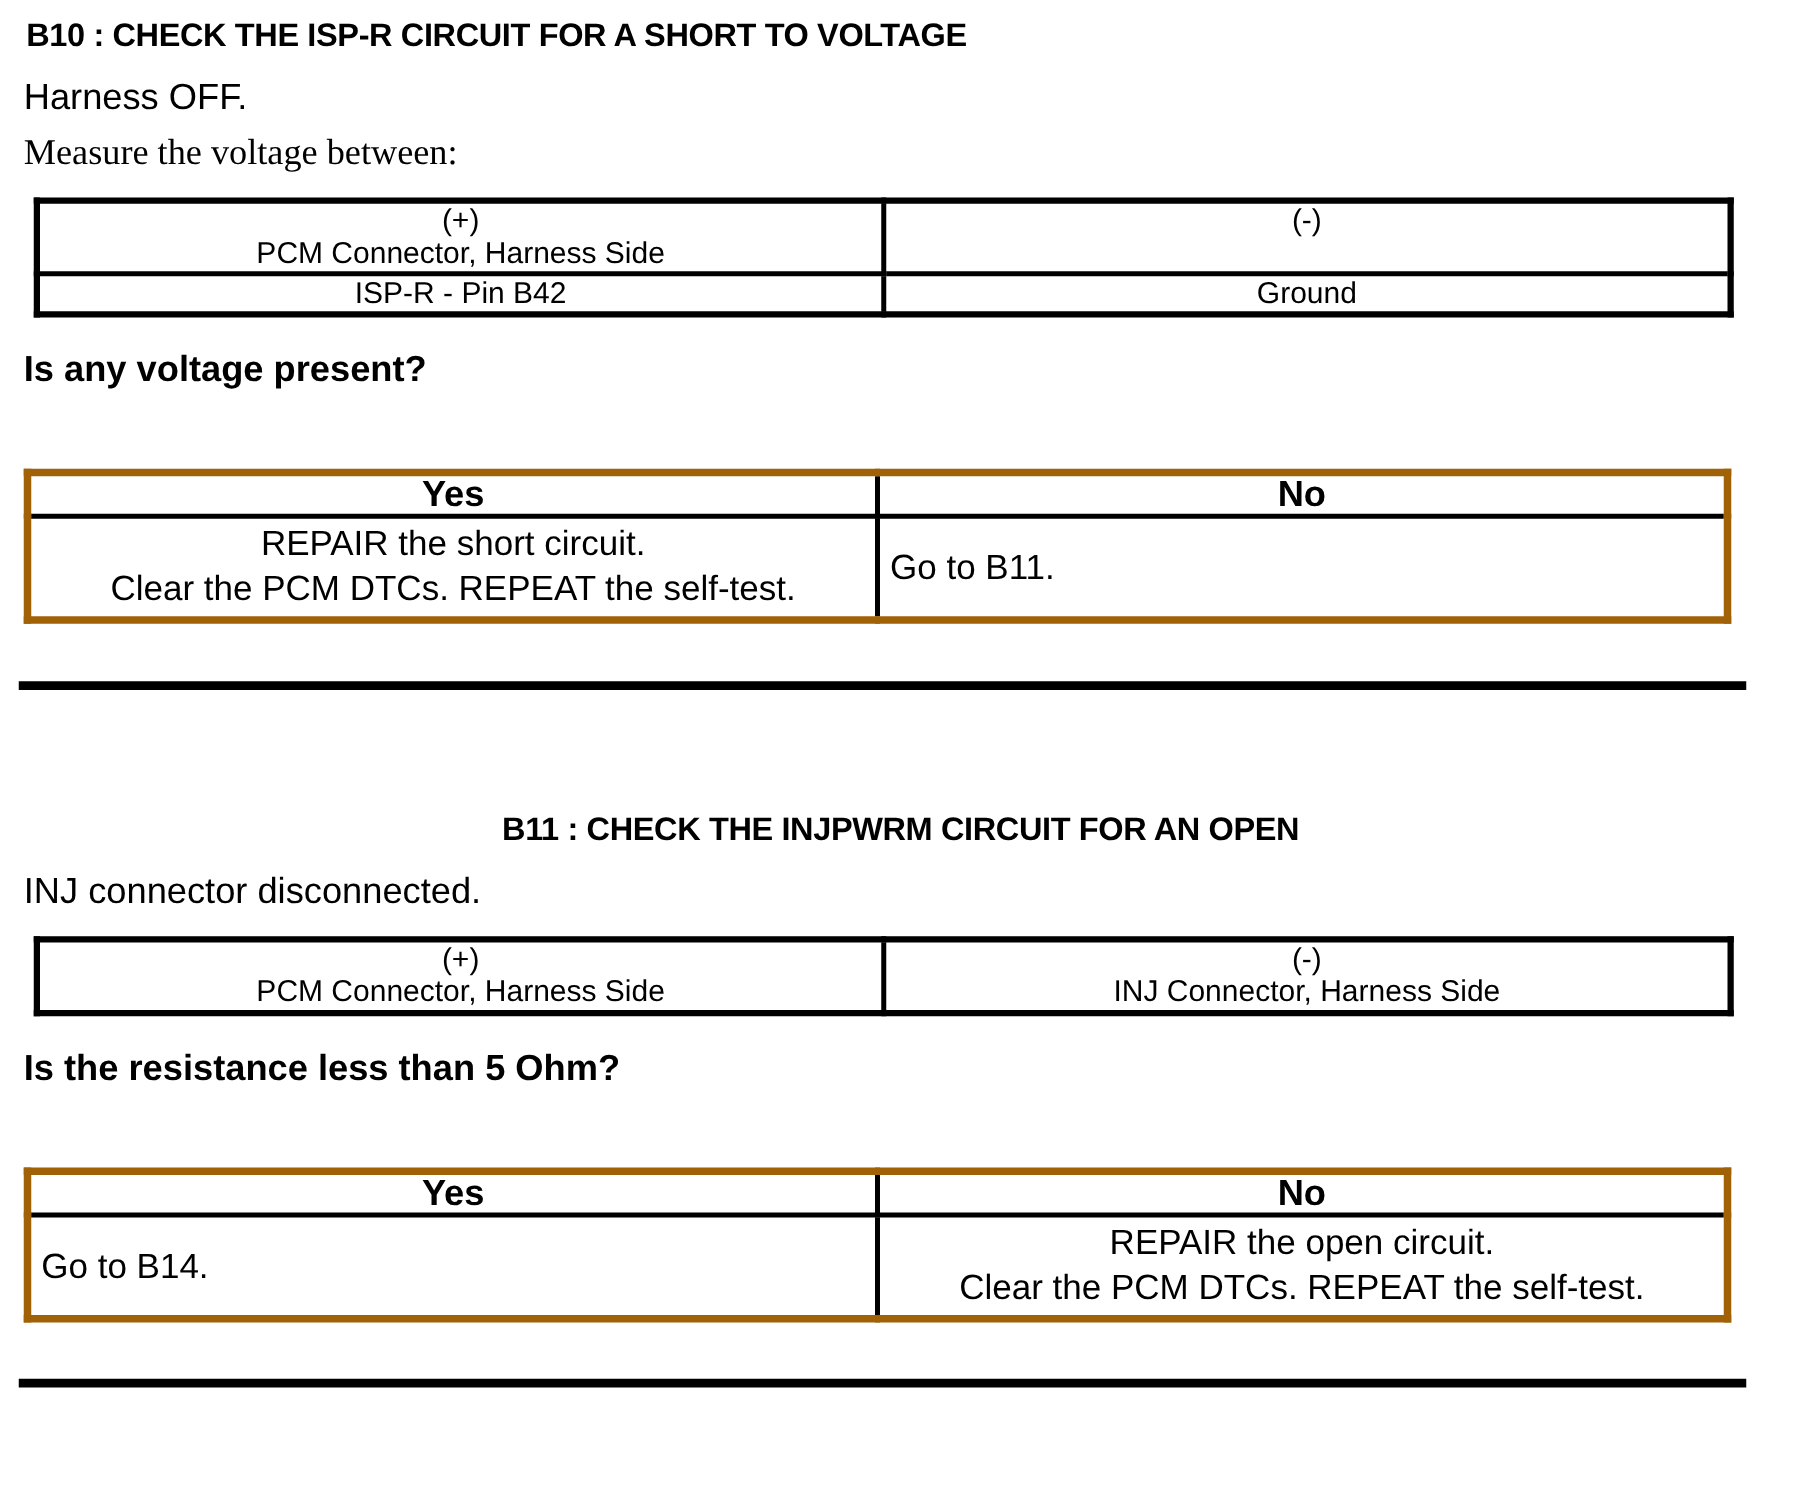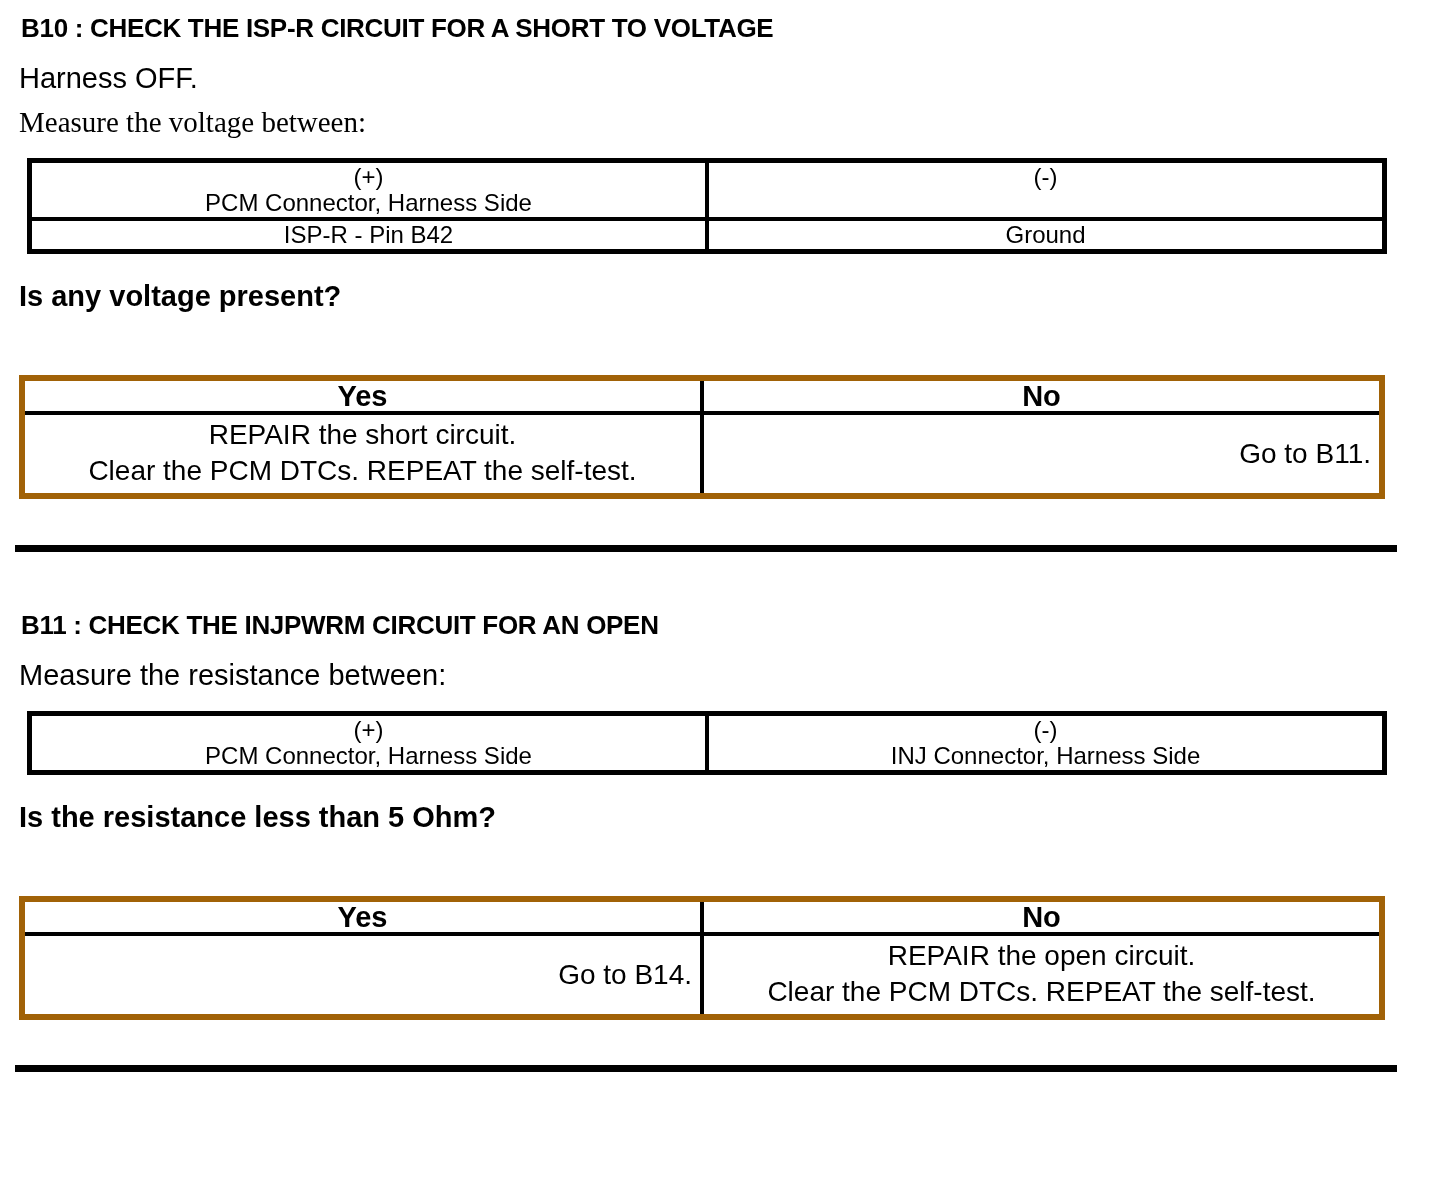--- a/index.html
+++ b/index.html
@@ -14,21 +14,21 @@
   }
   .page { padding: 6px 20px 0 19px; }
 
   .sec-heading {
     font-size: 26px;
     font-weight: bold;
     letter-spacing: -0.3px;
     line-height: 32px;
     margin: 6px 0 0 2px;
   }
-  .sec-heading.second { margin-top: 57px; }
+  .sec-heading.second { margin-top: 95px; text-align: center; }
 
   .step {
     font-size: 29px;
     line-height: 36px;
     margin: 16px 0 0 0;
   }
   .step + .step { margin-top: 8px; font-family: Liberation Serif, serif; }
 
   .question {
     font-size: 29px;
@@ -76,21 +76,21 @@
     line-height: 30px;
     padding: 0;
   }
   .dtable .dbody td { height: 76px; line-height: 36px; }
   .dtable .dbody td.al {
     text-align: center;
     vertical-align: top;
     padding: 2px 6px 4px 6px;
   }
   .dtable .dbody td.ac {
-    text-align: right;
+    text-align: left;
     vertical-align: middle;
     padding: 0 8px;
   }
 
   .rule {
     width: 1382px;
     height: 7px;
     background: #000;
     margin: 46px 0 0 -4px;
   }
@@ -143,21 +143,21 @@
           </td>
         </tr>
       </tbody>
     </table>
   </div>
 
   <div class="rule"></div>
 
   <div>
     <div class="sec-heading second">B11 : CHECK THE INJPWRM CIRCUIT FOR AN OPEN</div>
-    <p class="step">Measure the resistance between:</p>
+    <p class="step">INJ connector disconnected.</p>
 
     <table class="mtable">
       <tbody>
         <tr class="mhead">
           <td>
             <div>(+)</div>
             <div>PCM Connector, Harness Side</div>
           </td>
           <td>
             <div>(-)</div>

